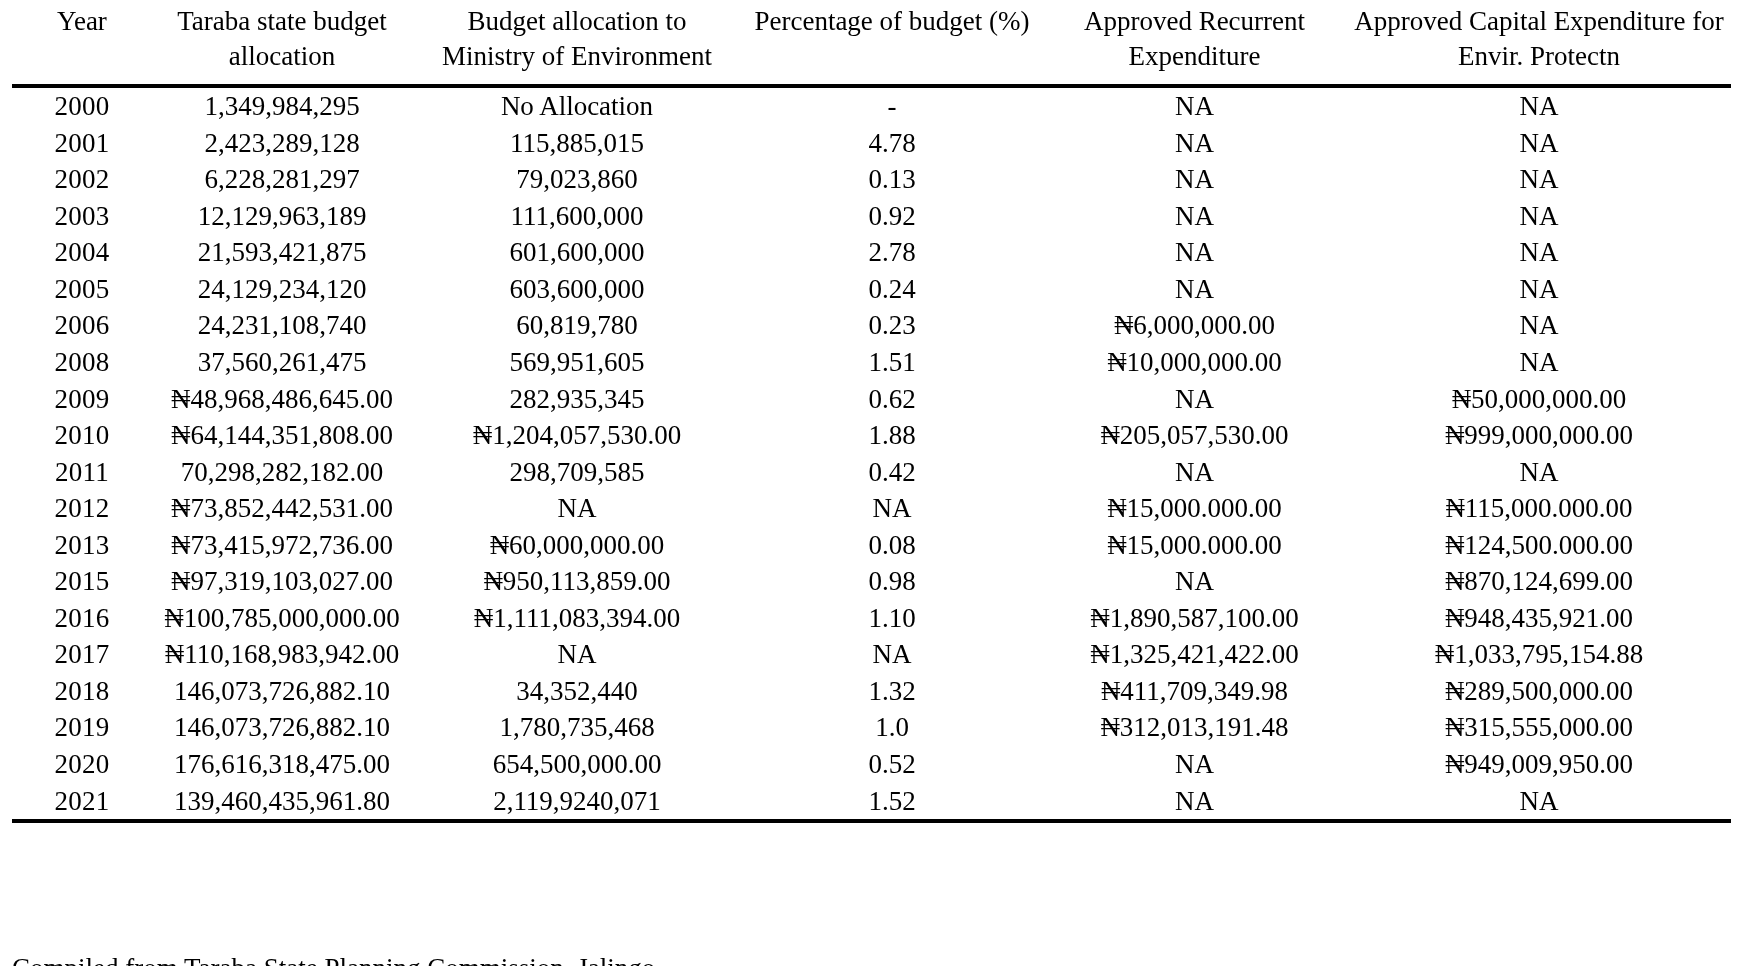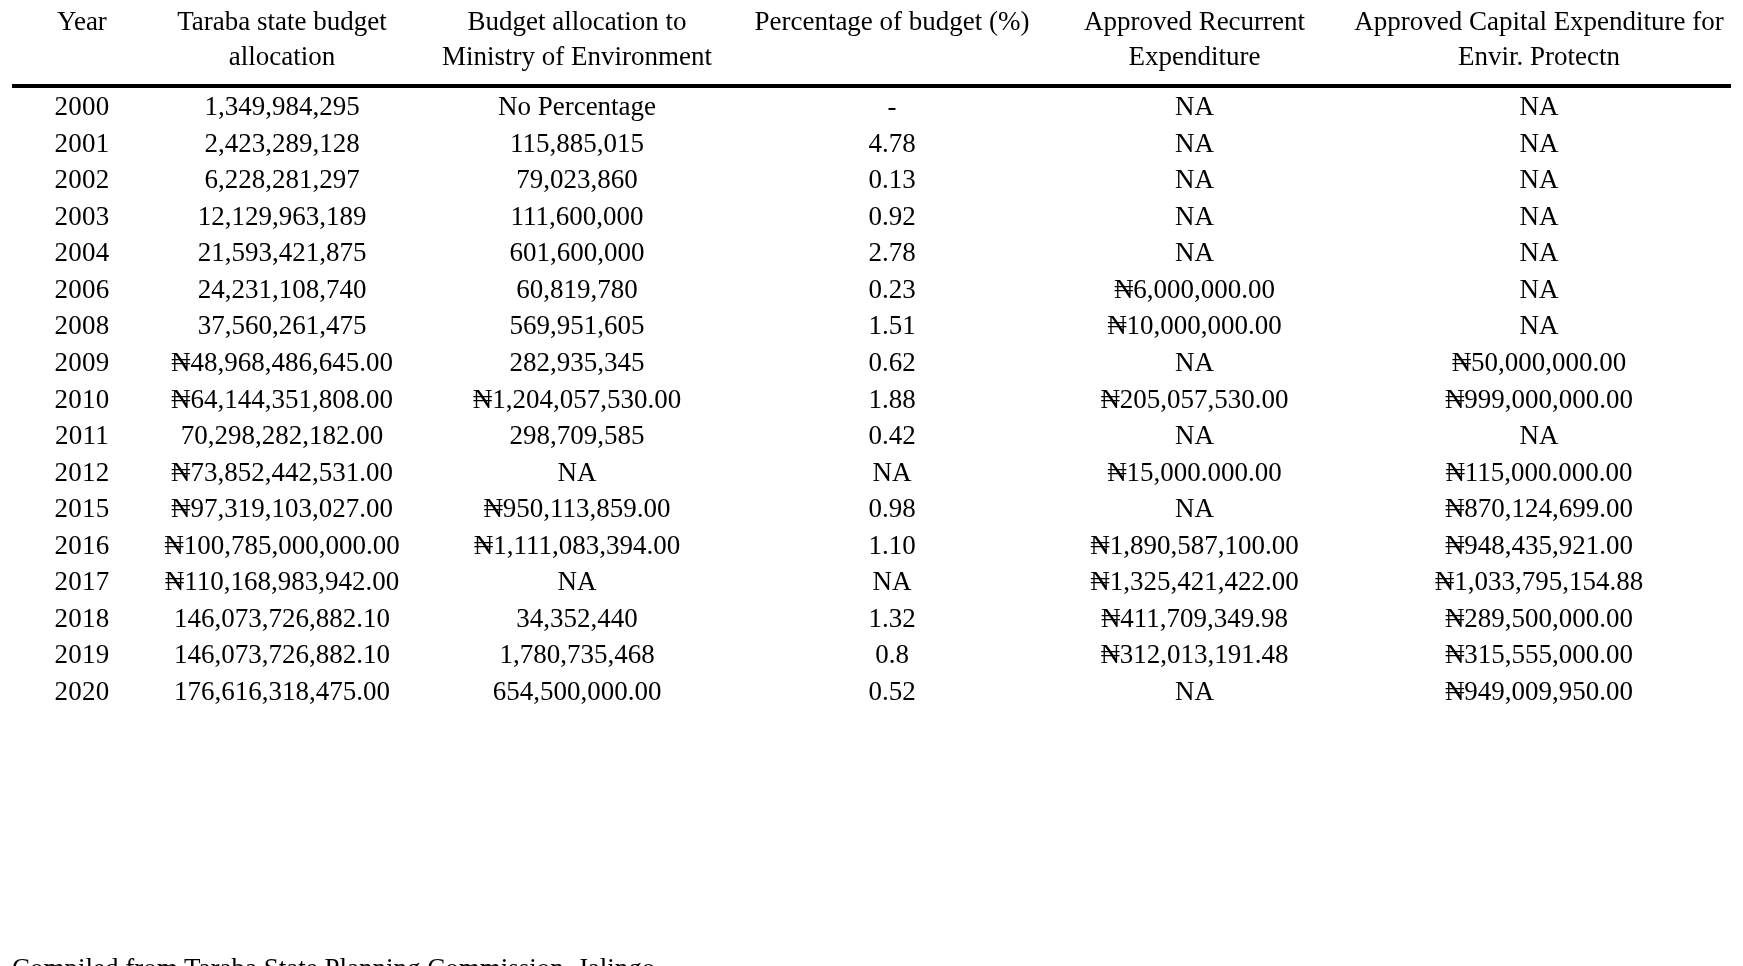--- a/index.html
+++ b/index.html
@@ -98,21 +98,21 @@
         <th>Percentage of budget (%)</th>
         <th>Approved Recurrent Expenditure</th>
         <th>Approved Capital Expenditure for Envir. Protectn</th>
       </tr>
     </thead>
 
     <tbody id="table-body">
         <tr>
           <td class="cell-year">2000</td>
           <td class="cell-budget">1,349,984,295</td>
-          <td class="cell-ministry">No Percentage</td>
+          <td class="cell-ministry">No Allocation</td>
           <td class="cell-pct">-</td>
           <td class="cell-recurrent">NA</td>
           <td class="cell-capital">NA</td>
         </tr>
         <tr>
           <td class="cell-year">2001</td>
           <td class="cell-budget">2,423,289,128</td>
           <td class="cell-ministry">115,885,015</td>
           <td class="cell-pct">4.78</td>
           <td class="cell-recurrent">NA</td>
@@ -132,20 +132,28 @@
           <td class="cell-ministry">111,600,000</td>
           <td class="cell-pct">0.92</td>
           <td class="cell-recurrent">NA</td>
           <td class="cell-capital">NA</td>
         </tr>
         <tr>
           <td class="cell-year">2004</td>
           <td class="cell-budget">21,593,421,875</td>
           <td class="cell-ministry">601,600,000</td>
           <td class="cell-pct">2.78</td>
+          <td class="cell-recurrent">NA</td>
+          <td class="cell-capital">NA</td>
+        </tr>
+        <tr>
+          <td class="cell-year">2005</td>
+          <td class="cell-budget">24,129,234,120</td>
+          <td class="cell-ministry">603,600,000</td>
+          <td class="cell-pct">0.24</td>
           <td class="cell-recurrent">NA</td>
           <td class="cell-capital">NA</td>
         </tr>
         <tr>
           <td class="cell-year">2006</td>
           <td class="cell-budget">24,231,108,740</td>
           <td class="cell-ministry">60,819,780</td>
           <td class="cell-pct">0.23</td>
           <td class="cell-recurrent">₦6,000,000.00</td>
           <td class="cell-capital">NA</td>
@@ -184,20 +192,28 @@
         </tr>
         <tr>
           <td class="cell-year">2012</td>
           <td class="cell-budget">₦73,852,442,531.00</td>
           <td class="cell-ministry">NA</td>
           <td class="cell-pct">NA</td>
           <td class="cell-recurrent">₦15,000.000.00</td>
           <td class="cell-capital">₦115,000.000.00</td>
         </tr>
         <tr>
+          <td class="cell-year">2013</td>
+          <td class="cell-budget">₦73,415,972,736.00</td>
+          <td class="cell-ministry">₦60,000,000.00</td>
+          <td class="cell-pct">0.08</td>
+          <td class="cell-recurrent">₦15,000.000.00</td>
+          <td class="cell-capital">₦124,500.000.00</td>
+        </tr>
+        <tr>
           <td class="cell-year">2015</td>
           <td class="cell-budget">₦97,319,103,027.00</td>
           <td class="cell-ministry">₦950,113,859.00</td>
           <td class="cell-pct">0.98</td>
           <td class="cell-recurrent">NA</td>
           <td class="cell-capital">₦870,124,699.00</td>
         </tr>
         <tr>
           <td class="cell-year">2016</td>
           <td class="cell-budget">₦100,785,000,000.00</td>
@@ -219,29 +235,37 @@
           <td class="cell-budget">146,073,726,882.10</td>
           <td class="cell-ministry">34,352,440</td>
           <td class="cell-pct">1.32</td>
           <td class="cell-recurrent">₦411,709,349.98</td>
           <td class="cell-capital">₦289,500,000.00</td>
         </tr>
         <tr>
           <td class="cell-year">2019</td>
           <td class="cell-budget">146,073,726,882.10</td>
           <td class="cell-ministry">1,780,735,468</td>
-          <td class="cell-pct">0.8</td>
+          <td class="cell-pct">1.0</td>
           <td class="cell-recurrent">₦312,013,191.48</td>
           <td class="cell-capital">₦315,555,000.00</td>
         </tr>
         <tr>
           <td class="cell-year">2020</td>
           <td class="cell-budget">176,616,318,475.00</td>
           <td class="cell-ministry">654,500,000.00</td>
           <td class="cell-pct">0.52</td>
           <td class="cell-recurrent">NA</td>
           <td class="cell-capital">₦949,009,950.00</td>
         </tr>
+        <tr class="last-row">
+          <td class="cell-year">2021</td>
+          <td class="cell-budget">139,460,435,961.80</td>
+          <td class="cell-ministry">2,119,9240,071</td>
+          <td class="cell-pct">1.52</td>
+          <td class="cell-recurrent">NA</td>
+          <td class="cell-capital">NA</td>
+        </tr>
       </tbody>
   </table>
 
   <div class="source-note">Compiled from Taraba State Planning Commission, Jalingo</div>
 </div>
 
 </body></html>

